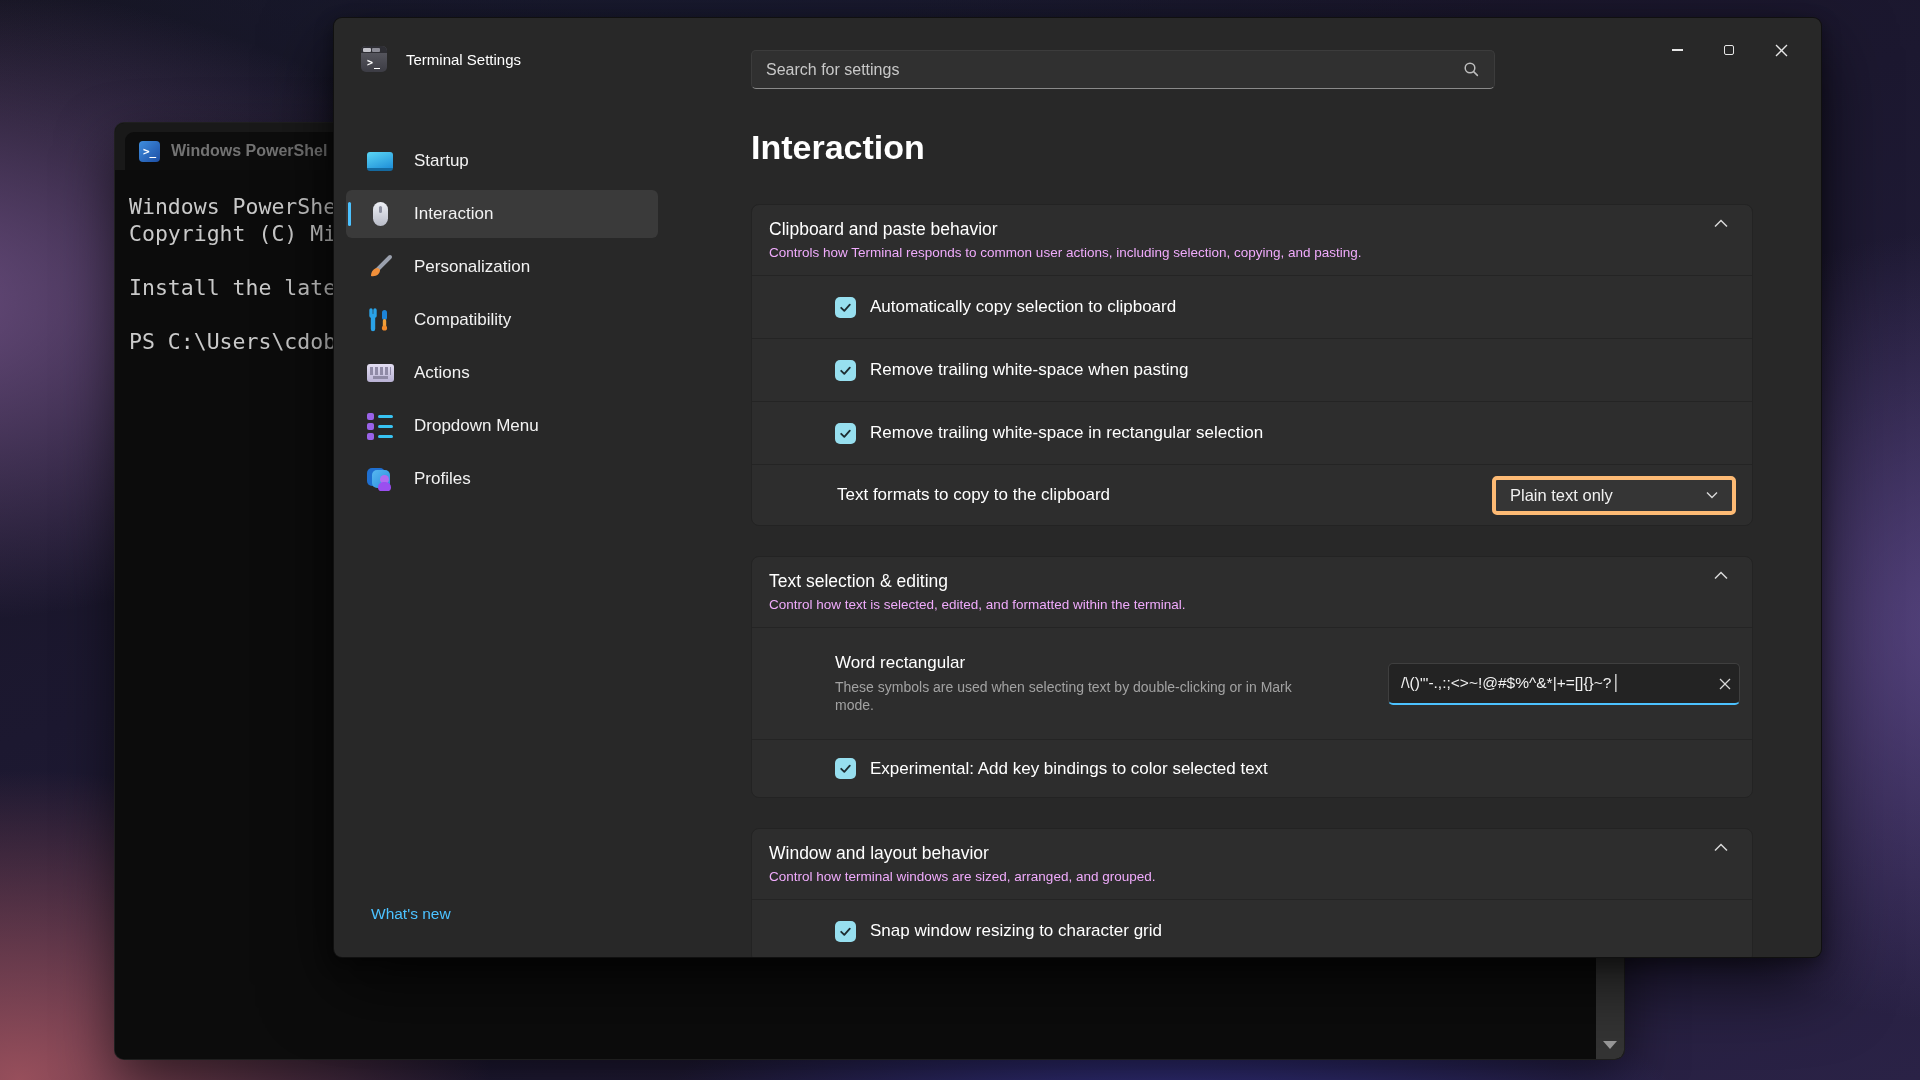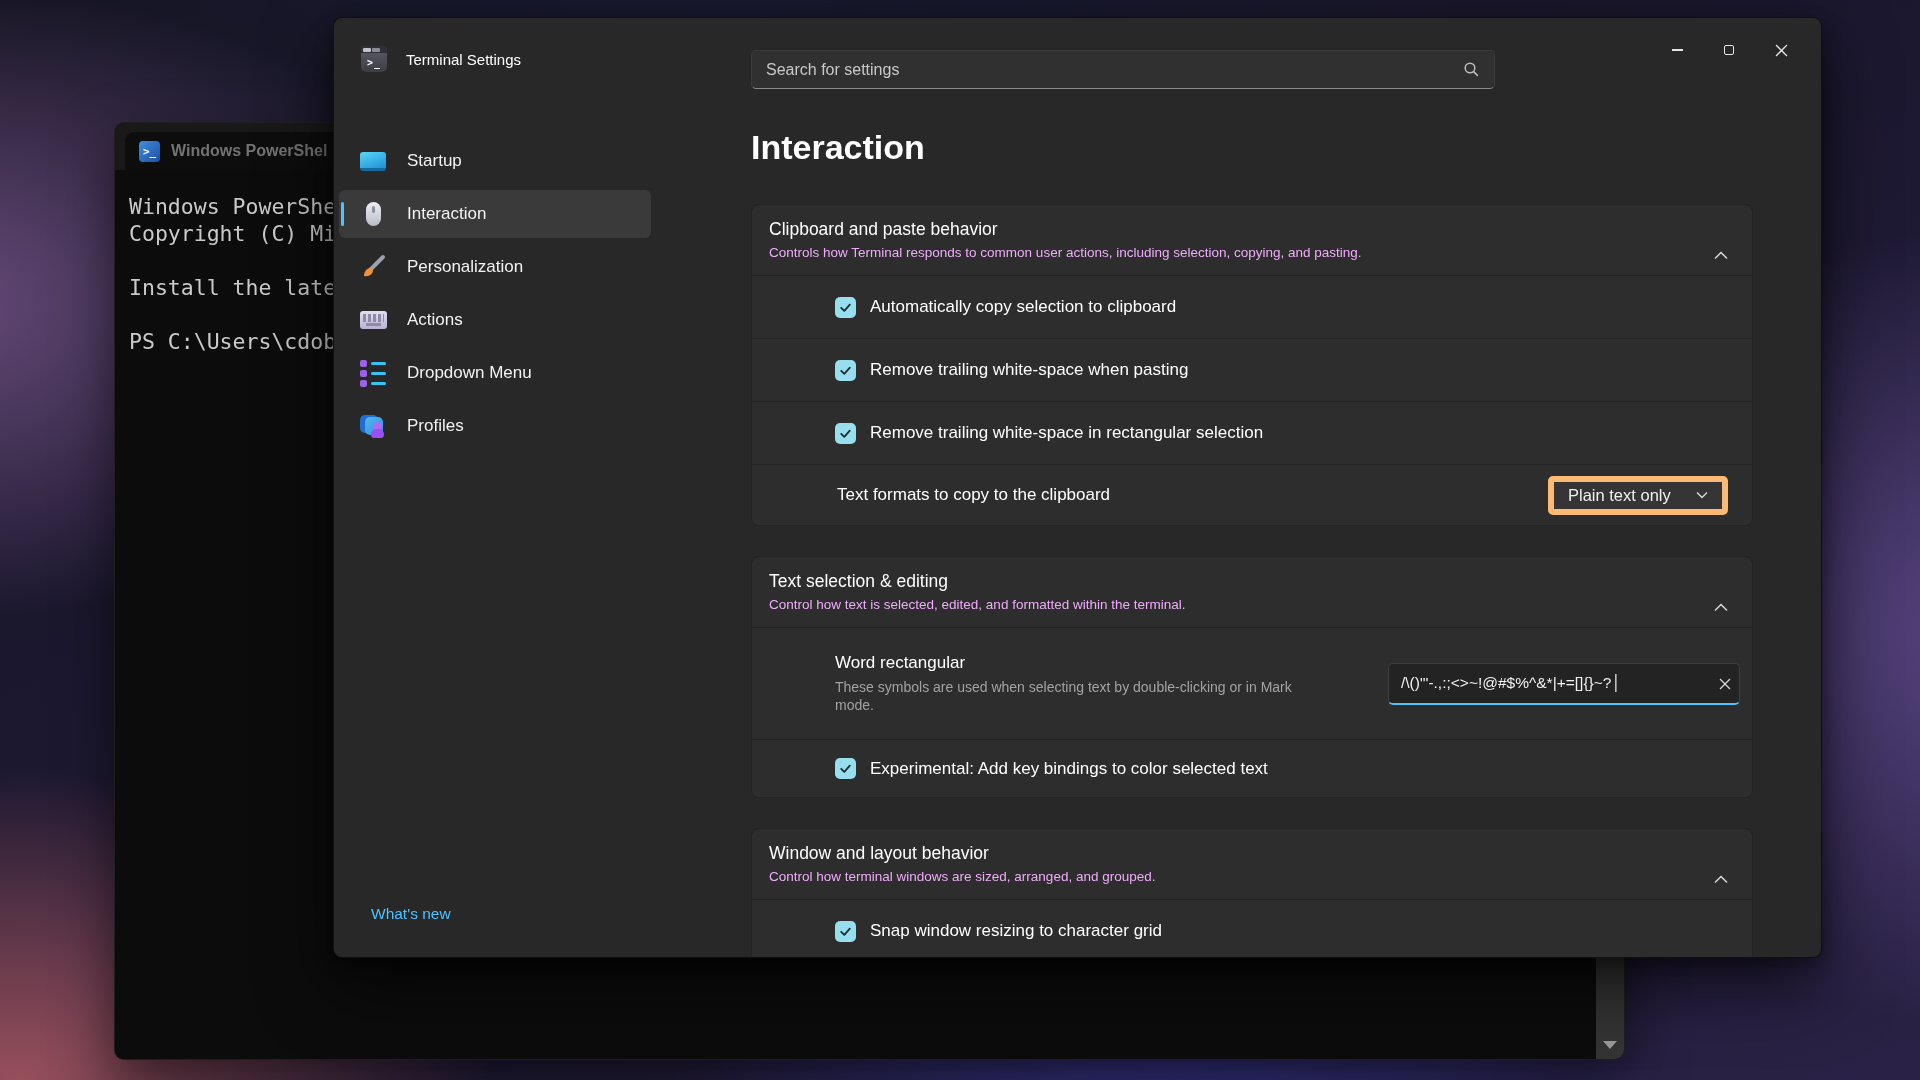--- a/index.html
+++ b/index.html
@@ -95,21 +95,21 @@
   }
   .search-input::placeholder { color:#c8c8c8; opacity:1; }
   .search-icon { margin-right:14px; flex:0 0 auto; display:flex; }
 
   .win-controls { position:absolute; right:14px; top:0; height:64px; display:flex; align-items:center; }
   .win-btn { width:52px; height:40px; display:flex; align-items:center; justify-content:center; }
   .icon-min { width:11px; height:1.5px; background:#e6e6e6; }
   .icon-max { width:10px; height:10px; border:1.4px solid #e6e6e6; border-radius:2px; }
 
   
-  .sidebar { position:absolute; left:5px; top:119px; width:312px; }
+  .sidebar { position:absolute; left:12px; top:119px; width:312px; }
   .side-item {
     height:48px; margin-bottom:5px; border-radius:6px; position:relative;
     display:flex; align-items:center; padding-left:20px; gap:20px;
   }
   .side-item.selected { background:#3a3a3a; }
   .side-item.selected .accent-pill {
     position:absolute; left:2px; top:12px; width:3px; height:24px;
     border-radius:2px; background:#4cc2ff;
   }
   .side-label { color:#f2f2f2; font-size:17px; }
@@ -132,39 +132,39 @@
   .ic-profiles .head { position:absolute; left:13px; top:9px; width:9px; height:9px; border-radius:50%; background:#b06cf0; }
   .ic-profiles .body { position:absolute; left:11px; top:16px; width:13px; height:9px; border-radius:6px 6px 4px 4px; background:#9a4ff0; }
 
   .whats-new { position:absolute; left:37px; bottom:34px; font-size:15.5px; color:#4cc2ff; }
 
   
   .content { position:absolute; left:417px; top:110px; width:1002px; }
   .page-title { font-size:34px; font-weight:600; color:#ffffff; height:46px; }
 
   .card { margin-top:30px; background:#2d2d2d; border-radius:8px; border:1px solid #232323; overflow:hidden; }
-  .card-header { padding:14px 24px 15px 17px; display:flex; align-items:flex-end; }
+  .card-header { padding:14px 24px 15px 17px; display:flex; align-items:flex-start; }
   .card-header .txt { flex:1; }
   .card-title { font-size:17.5px; color:#ffffff; }
   .card-sub { font-size:13.5px; color:#f0abfc; margin-top:5px; }
   .chevron { flex:0 0 auto; display:flex; }
 
   .row { border-top:1px solid #242424; display:flex; align-items:center; }
   .row.h63 { height:63px; } .row.h61 { height:61px; } .row.h58 { height:58px; } .row.h112 { height:112px; }
   .checkbox {
     width:21px; height:21px; border-radius:5px; background:#97dfef;
     margin-left:83px; flex:0 0 auto;
     display:flex; align-items:center; justify-content:center;
   }
   .row-label { font-size:17px; color:#ffffff; margin-left:14px; }
   .plain-label { font-size:17px; color:#ffffff; margin-left:85px; }
 
   .dropdown {
-    margin-left:auto; margin-right:24px; width:180px; height:39px;
-    background:#353535; border:6px solid #fdba74; border-radius:5px;
+    margin-left:auto; margin-right:16px; width:244px; height:39px;
+    background:#353535; border:4px solid #fdba74; border-radius:5px;
     display:flex; align-items:center; padding:0 14px;
   }
   .dropdown-value { flex:1; color:#f0f0f0; font-size:16.5px; }
 
   .wd-left { margin-left:83px; }
   .wd-label { font-size:17px; color:#ffffff; }
   .wd-desc { font-size:14px; color:#a2a2a2; margin-top:6px; width:470px; line-height:17.5px; }
   .wd-input-wrap {
     margin-left:auto; margin-right:12px; position:relative; width:352px; height:42px;
   }
@@ -259,20 +259,32 @@
     <div class="side-item">
       <span class="side-ic">
         <svg width="26" height="26" viewBox="0 0 26 26">
           <line x1="10" y1="16" x2="23" y2="3" stroke="#9aa0ad" stroke-width="4" stroke-linecap="round"></line>
           <path d="M4 22 C4 17 7 14 11 14 L13 16 C13 20 9 23 4 22 Z" fill="#f2903a"></path>
         </svg>
       </span>
       <span class="side-label">Personalization</span>
     </div>
 
+    <div class="side-item">
+      <span class="side-ic">
+        <svg width="26" height="26" viewBox="0 0 26 26">
+          <path d="M8 3 L8 9 M4 3 L4 9" stroke="#2aa3e8" stroke-width="3.4" stroke-linecap="round"></path>
+          <path d="M6 9 L6 22" stroke="#2aa3e8" stroke-width="4.4" stroke-linecap="round"></path>
+          <rect x="15" y="3" width="5" height="10" rx="2.5" fill="#1d84d8"></rect>
+          <rect x="15.8" y="12" width="3.4" height="10" rx="1.7" fill="#f2a03a"></rect>
+          <circle cx="17.5" cy="21" r="2.6" fill="#f28a2a"></circle>
+        </svg>
+      </span>
+      <span class="side-label">Compatibility</span>
+    </div>
 
     <div class="side-item">
       <span class="side-ic">
           <span class="ic-keyboard"></span>
         </span>
       <span class="side-label">Actions</span>
     </div>
 
     <div class="side-item">
       <span class="side-ic">

